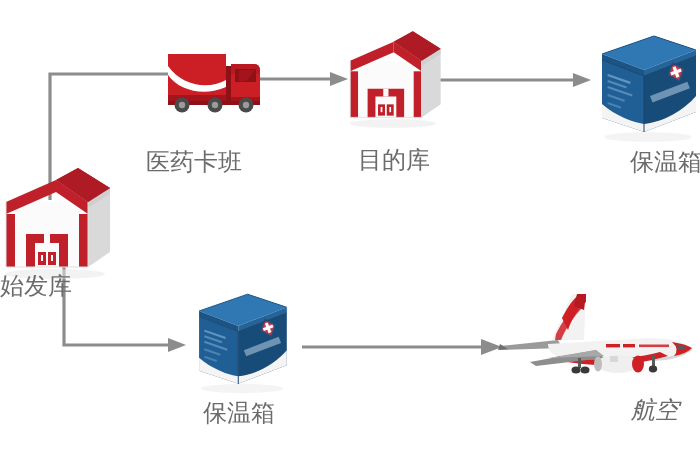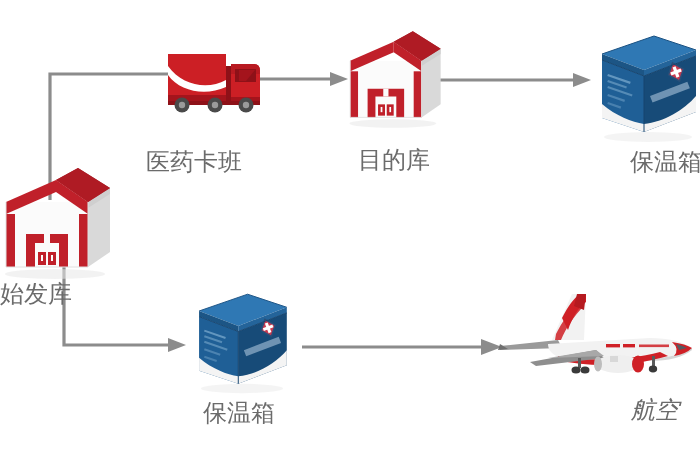--- a/index.html
+++ b/index.html
@@ -107,21 +107,21 @@
         <rect x="44" y="66" width="6" height="9" fill="#fbfbfb"></rect>
 
         <rect x="38" y="84" width="8" height="13" fill="#c0202a"></rect>
         <rect x="48" y="84" width="8" height="13" fill="#c0202a"></rect>
         <rect x="41" y="87" width="2" height="6" fill="#fbfbfb"></rect>
         <rect x="51" y="87" width="2" height="6" fill="#fbfbfb"></rect>
 
         <polyline points="6,34 6,99 88,99 88,34" fill="none" stroke="#e0e0e0" stroke-width="1"></polyline>
       </svg>
     </div>
-    <div class="node-label" style="left:0px; top:114px;">始发库</div>
+    <div class="node-label" style="left:0px; top:106px;">始发库</div>
   </div>
 
   <div class="node" style="left:168px; top:46px;">
     <div class="icon-wrap" style="left:0px; top:0px;">
       <svg width="95" height="70" viewBox="0 0 95 70">
 
         <rect x="0" y="8" width="58" height="42" fill="#cc1f25"></rect>
 
         <path d="M0 20 C 14 40, 40 44, 58 34 L58 41 C 38 50, 12 46, 0 29 Z" fill="#ffffff"></path>
 

